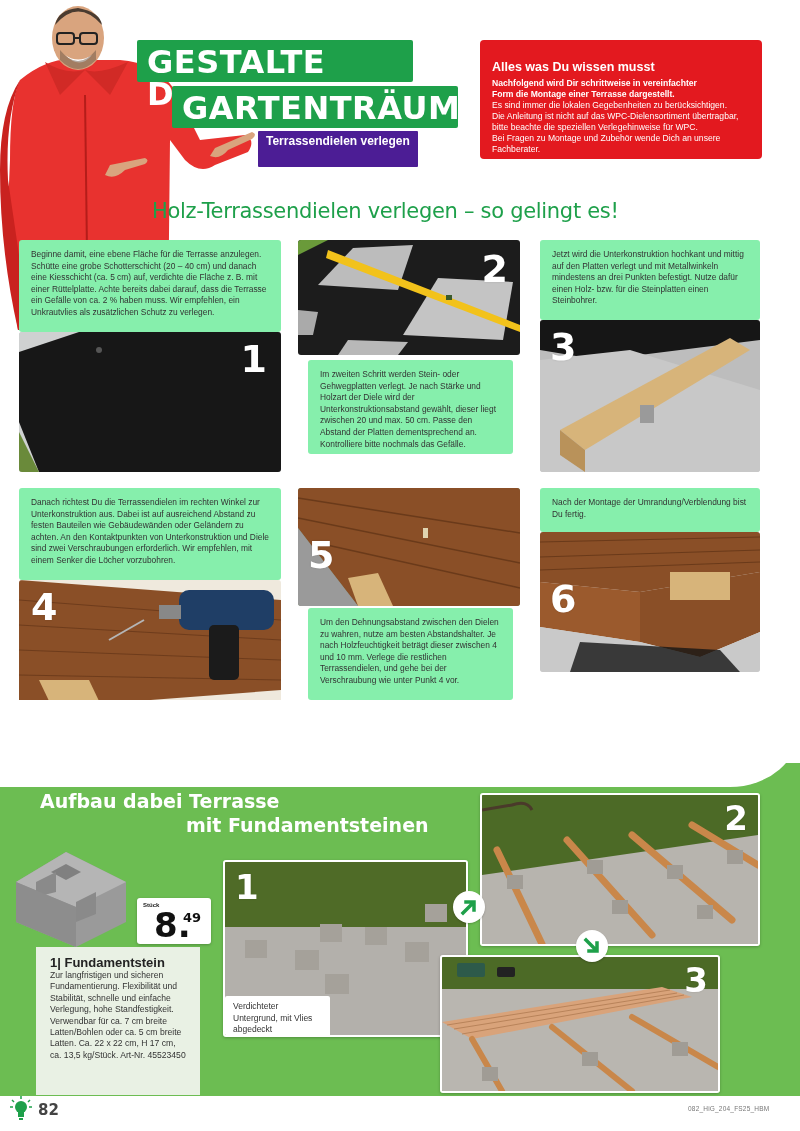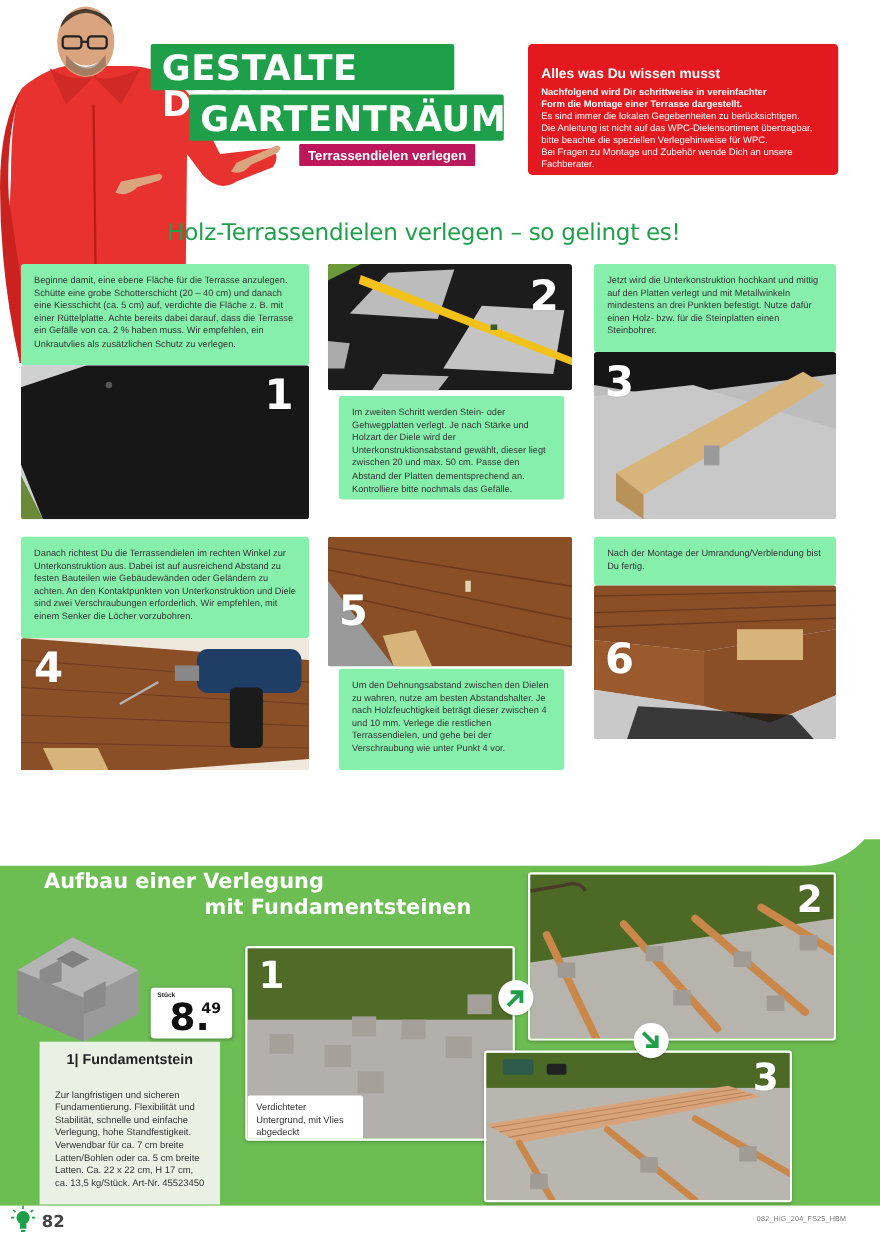--- a/index.html
+++ b/index.html
@@ -5,40 +5,40 @@
   * { box-sizing: border-box; margin: 0; padding: 0; }
   html, body { width: 800px; height: 1131px; background: #ffffff; overflow: hidden; }
   body { position: relative; font-family: "Liberation Sans", "DejaVu Sans", sans-serif; color: #2b2b2b; }
   .abs { position: absolute; }
 
   
   .person { left: 0; top: 0; width: 265px; height: 330px; }
   .title-box { background: #1ea04a; color: #fff; font-weight: 700; font-family: "DejaVu Sans", sans-serif; letter-spacing: 0.5px; line-height: 1; padding: 6px 10px 5px; border-radius: 2px; }
   .title-1 { left: 137px; top: 40px; width: 276px; height: 42px; font-size: 32px; }
   .title-2 { left: 172px; top: 86px; width: 286px; height: 42px; font-size: 32px; }
-  .subtitle-tag { left: 258px; top: 131px; height: 20px; padding: 2px 8px; background: #be185d; color: #fff; font-weight: 700; font-size: 12px; line-height: 16px; border-radius: 1px; margin-left: 14px; }
+  .subtitle-tag { left: 258px; top: 131px; height: 36px; padding: 2px 8px; background: #4c1d95; color: #fff; font-weight: 700; font-size: 12px; line-height: 16px; border-radius: 1px; }
 
   .info-box { left: 480px; top: 40px; width: 282px; height: 119px; background: #e3191f; color: #fff; border-radius: 4px; padding: 20px 7px 8px 12px; font-size: 8.6px; line-height: 11px; }
   .info-title { font-weight: 700; font-size: 12.5px; line-height: 15px; margin-bottom: 3px; }
   .info-bold { font-weight: 700; }
 
   .main-heading { left: 152px; top: 199px; font-size: 21px; font-weight: 400; color: #1ea04a; font-family: "DejaVu Sans", sans-serif; letter-spacing: -0.3px; white-space: nowrap; }
 
   
   .step-text { background: #86efac; font-size: 8.4px; line-height: 11.6px; color: #333; padding: 9px 12px; border-radius: 3px; }
   .photo { overflow: hidden; border-radius: 3px; }
   .step-num { color: #fff; font-weight: 700; font-family: "DejaVu Sans", sans-serif; font-size: 38px; line-height: 1; text-shadow: 0 0 2px rgba(0,0,0,0.15); }
 
   
   .green-section { left: 0; top: 763px; width: 800px; height: 333px; background: #6cbd52; }
   .white-curve { left: 0; top: 700px; width: 800px; height: 87px; background: #fff; border-bottom-right-radius: 70px 60px; }
   .green-heading { color: #fff; font-weight: 700; font-family: "DejaVu Sans", sans-serif; font-size: 19px; line-height: 24px; white-space: nowrap; }
 
   .product-card { left: 36px; top: 947px; width: 164px; height: 148px; background: #e9f1e4; padding: 8px 14px; }
-  .product-name { font-weight: 700; font-size: 13px; line-height: 15px; color: #222; margin-bottom: 20px; text-align: center; }
+  .product-name { font-weight: 700; font-size: 13px; line-height: 15px; color: #222; margin-bottom: 0; }
   .product-desc { font-size: 8.6px; line-height: 11.4px; color: #333; }
   .price-box { left: 137px; top: 898px; width: 74px; height: 46px; background: #fff; border-radius: 3px; box-shadow: 0 1px 3px rgba(0,0,0,0.25); }
   .price-unit { left: 6px; top: 4px; font-size: 6px; font-weight: 700; color: #222; }
   .price-main { left: 17px; top: 12px; font-size: 34px; line-height: 30px; font-weight: 700; color: #111; font-family: "DejaVu Sans", sans-serif; }
   .price-cents { left: 46px; top: 12px; font-size: 13px; font-weight: 700; color: #111; font-family: "DejaVu Sans", sans-serif; }
 
   .gphoto { border: 2px solid #fff; border-radius: 3px; overflow: hidden; box-shadow: 0 1px 3px rgba(0,0,0,0.25); }
   .caption-box { background: #fff; font-size: 8.5px; line-height: 11.5px; color: #333; padding: 5px 8px; border-radius: 2px; }
   .arrow-circle { width: 32px; height: 32px; border-radius: 50%; background: #fff; display: flex; align-items: center; justify-content: center; box-shadow: 0 1px 2px rgba(0,0,0,0.2); }
 
@@ -178,21 +178,21 @@
     <rect x="130" y="40" width="60" height="28" fill="#d7b47a"></rect>
     <polygon points="0,95 100,110 160,125 220,100 220,140 0,140" fill="#c9c9c9"></polygon>
     <polygon points="40,110 180,118 200,140 30,140" fill="#151515" opacity="0.8"></polygon>
   </svg>
   <div class="abs step-num" style="left:10px;top:48px;">6</div>
 </div>
 
 <div class="abs green-section"></div>
 <div class="abs white-curve"></div>
 
-<div class="abs green-heading" style="left:40px;top:789px;">Aufbau einer Verlegung</div>
+<div class="abs green-heading" style="left:40px;top:789px;">Aufbau dabei Terrasse</div>
 <div class="abs green-heading" style="left:186px;top:813px;">mit Fundamentsteinen</div>
 
 <div class="abs" style="left:6px;top:842px;width:130px;height:108px;">
   <svg width="130" height="108" viewBox="0 0 130 108">
     <polygon points="10,40 60,10 120,40 120,80 70,105 10,80" fill="#9a9a9a"></polygon>
     <polygon points="10,40 60,10 120,40 70,65" fill="#b5b5b5"></polygon>
     <polygon points="45,30 60,22 75,30 60,38" fill="#808080"></polygon>
     <polygon points="30,40 50,30 50,50 30,55" fill="#8a8a8a"></polygon>
     <polygon points="70,60 90,50 90,72 70,80" fill="#8a8a8a"></polygon>
     <polygon points="10,40 70,65 70,105 10,80" fill="#8d8d8d"></polygon>

